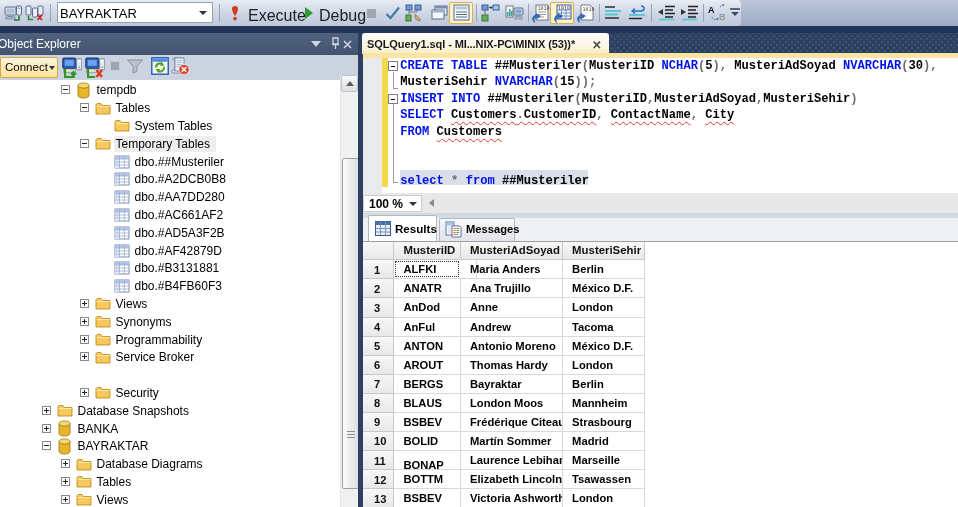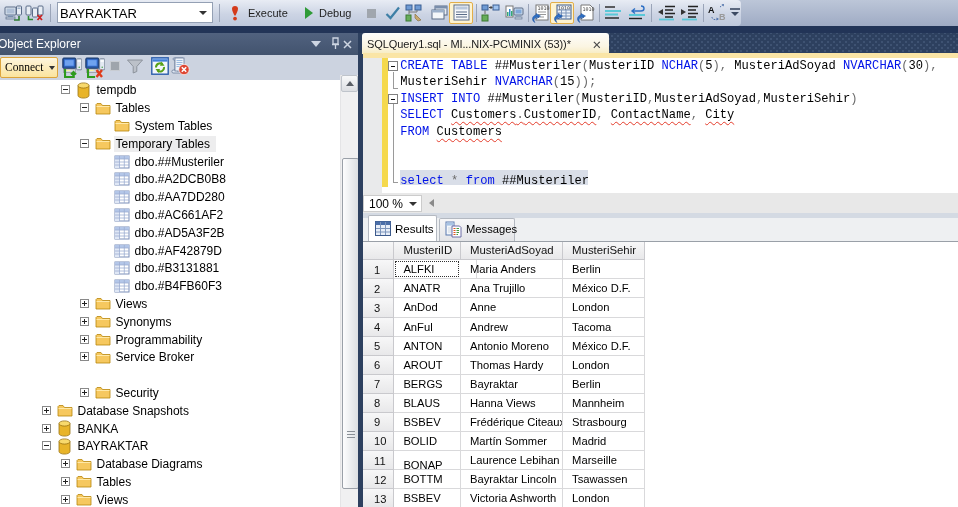--- a/index.html
+++ b/index.html
@@ -6,37 +6,37 @@
 html,body { width:958px; height:507px; overflow:hidden; }
 body { font-family:"Liberation Sans", sans-serif; position:relative; background:#fff; }
 .abs { position:absolute; }
 
 #toolbar { left:0; top:0; width:958px; height:26px;
   background:linear-gradient(#bcc6d8, #9fabc4); }
 #tbgroup { left:0; top:0; width:741px; height:26px;
   background:linear-gradient(#e8ecf4, #ccd4e4 55%, #bfc9dc);
   border-radius:0 4px 4px 0; }
 .vsep { position:absolute; top:4px; width:1px; height:18px; background:#9aa4b8; }
-.tbtxt { position:absolute; top:6.5px; font-size:11px; color:#1e1e1e; }
+.tbtxt { position:absolute; top:6.5px; font-size:16px; color:#1e1e1e; }
 #combo { position:absolute; left:57px; top:2px; width:156px; height:21px; background:#fff;
   border:1px solid #94a0b4; font-size:13px; color:#000; }
 #combo .ct { position:absolute; left:2px; top:2.5px; }
 #combo .dd { position:absolute; right:5px; top:8px; width:0; height:0;
   border-left:4px solid transparent; border-right:4px solid transparent; border-top:4px solid #333; }
 .hib { position:absolute; top:2px; width:24px; height:22px; background:#fdf3d0;
   border:1px solid #e2ae49; border-radius:2px; }
 .ticon { position:absolute; top:4px; }
 
 #navyband { left:0; top:26px; width:958px; height:7px; background:#223457; }
 
 #oe { left:0; top:33px; width:358px; height:474px; background:#fff; }
 #oehdr { left:0; top:0; width:358px; height:22px;
   background:linear-gradient(#51627f, #42536e); color:#fff; font-size:12px; }
 #oehdr .t { position:absolute; left:-2px; top:4px; }
-#oetools { left:0; top:22px; width:358px; height:25px; background:#ccd3e0;font-family:Liberation Serif, serif; }
+#oetools { left:0; top:22px; width:358px; height:25px; background:#ccd3e0; }
 #connectbtn { position:absolute; left:0px; top:2px; width:58px; height:21px;
   background:linear-gradient(#fdf5dd,#fbe49e); border:1px solid #dca43c; border-radius:2px;
   font-size:11.5px; color:#000; }
 #connectbtn .t { position:absolute; left:4px; top:3px; }
 #connectbtn .dd { position:absolute; right:2px; top:8px; width:0; height:0;
   border-left:3.5px solid transparent; border-right:3.5px solid transparent; border-top:4px solid #333; }
 .oeicon { position:absolute; top:2px; }
 #oetree { left:0; top:47px; width:340px; height:427px; background:#fff; overflow:hidden; }
 .trow { position:absolute; height:18px; font-size:12px; color:#000; white-space:nowrap; }
 .trow .txt { position:absolute; top:2px; }
@@ -49,21 +49,21 @@
 #treesb { left:340px; top:42px; width:18px; height:432px; background:#f0f0f1; border-left:1px solid #e4e4e6;}
 #treesb .btn { position:absolute; left:0px; top:0px; width:17px; height:17px;
   background:linear-gradient(#f8f9fa,#dcdee2); border:1px solid #bfc4cb; border-radius:2px; }
 #treesb .up { position:absolute; left:3.5px; top:5px; width:0; height:0;
   border-left:4.5px solid transparent; border-right:4.5px solid transparent; border-bottom:5px solid #5a5f66; }
 #thumb { position:absolute; left:0.5px; top:83px; width:17px; height:331px;
   background:linear-gradient(90deg,#fdfdfe,#eceef0 50%,#dcdfe2); border:1px solid #9aa0a8; border-radius:2px; }
 #thumb .g { position:absolute; left:4px; width:8px; height:1px; background:#8a9097; }
 
 #rightedge { left:358px; top:33px; width:5px; height:474px; background:#2d405f; }
-#rpanel { left:363px; top:33px; width:595px; height:474px; background:#f0abfc; }
+#rpanel { left:363px; top:33px; width:595px; height:474px; background:#f0abfc;font-weight:bold; }
 #tabbar { position:absolute; left:0; top:0px; width:595px; height:20px;
   background-color:#2d405f;
   background-image:radial-gradient(#3e5272 0.8px, transparent 1px), radial-gradient(#3e5272 0.8px, transparent 1px);
   background-size:6px 6px; background-position:0 0, 3px 3px; }
 #sqltab { position:absolute; left:-1px; top:-0.5px; width:247px; height:21px;
   background:linear-gradient(#fdfdfb, #fbf5e2 65%, #f7ecc2);
   border-radius:3px 3px 0 0; font-size:12px; color:#1a1a1a; }
 #sqltab .t { position:absolute; left:5px; top:5px; font-size:11px; letter-spacing:-0.1px; }
 #sqltab .x { position:absolute; left:230px; top:5px; font-size:11.5px; color:#4a4a4a; }
 #goldline { position:absolute; left:0; top:20px; width:595px; height:4.5px; background:#fae5a6; }
@@ -687,21 +687,21 @@
         <div class="gcell" style="left:200.1px;top:133.22px;width:81.50000000000003px;height:19.07px;">
           <span style="top:3px">Berlin</span>
         </div>
         <div class="hcell" style="left:0;top:152.29000000000002px;width:31.4px;height:19.07px;">
           <span style="left:11px;top:3.5px;font-size:11.2px">8</span>
         </div>
         <div class="gcell" style="left:31.4px;top:152.29000000000002px;width:66.6px;height:19.07px;">
           <span style="top:3px">BLAUS</span>
         </div>
         <div class="gcell" style="left:98px;top:152.29000000000002px;width:102.1px;height:19.07px;">
-          <span style="top:3px">Hanna Views</span>
+          <span style="top:3px">London Moos</span>
         </div>
         <div class="gcell" style="left:200.1px;top:152.29000000000002px;width:81.50000000000003px;height:19.07px;">
           <span style="top:3px">Mannheim</span>
         </div>
         <div class="hcell" style="left:0;top:171.36px;width:31.4px;height:19.07px;">
           <span style="left:11px;top:3.5px;font-size:11.2px">9</span>
         </div>
         <div class="gcell" style="left:31.4px;top:171.36px;width:66.6px;height:19.07px;">
           <span style="top:3px">BSBEV</span>
         </div>
@@ -735,21 +735,21 @@
         <div class="gcell" style="left:200.1px;top:209.5px;width:81.50000000000003px;height:19.07px;">
           <span style="top:3px">Marseille</span>
         </div>
         <div class="hcell" style="left:0;top:228.57000000000002px;width:31.4px;height:19.07px;">
           <span style="left:11px;top:3.5px;font-size:11.2px">12</span>
         </div>
         <div class="gcell" style="left:31.4px;top:228.57000000000002px;width:66.6px;height:19.07px;">
           <span style="top:3px">BOTTM</span>
         </div>
         <div class="gcell" style="left:98px;top:228.57000000000002px;width:102.1px;height:19.07px;">
-          <span style="top:3px">Bayraktar Lincoln</span>
+          <span style="top:3px">Elizabeth Lincoln</span>
         </div>
         <div class="gcell" style="left:200.1px;top:228.57000000000002px;width:81.50000000000003px;height:19.07px;">
           <span style="top:3px">Tsawassen</span>
         </div>
         <div class="hcell" style="left:0;top:247.64000000000001px;width:31.4px;height:19.07px;">
           <span style="left:11px;top:3.5px;font-size:11.2px">13</span>
         </div>
         <div class="gcell" style="left:31.4px;top:247.64000000000001px;width:66.6px;height:19.07px;">
           <span style="top:3px">BSBEV</span>
         </div>

